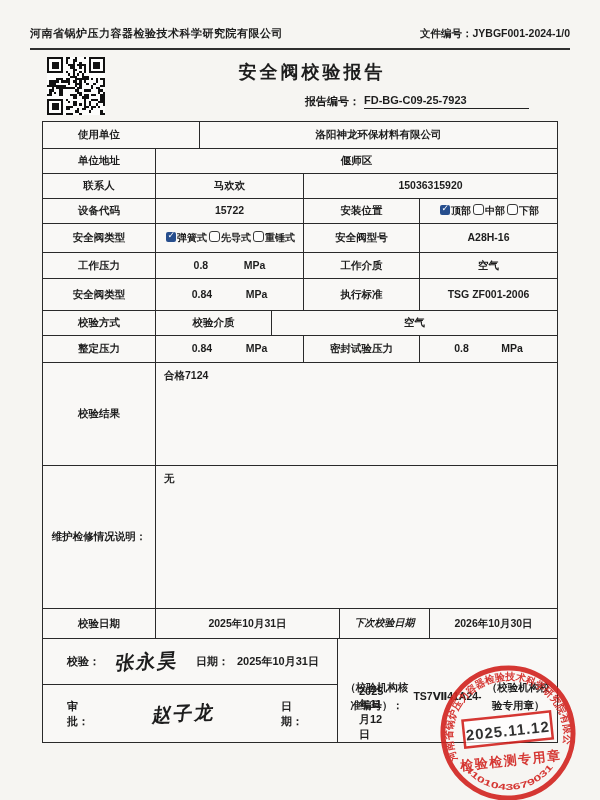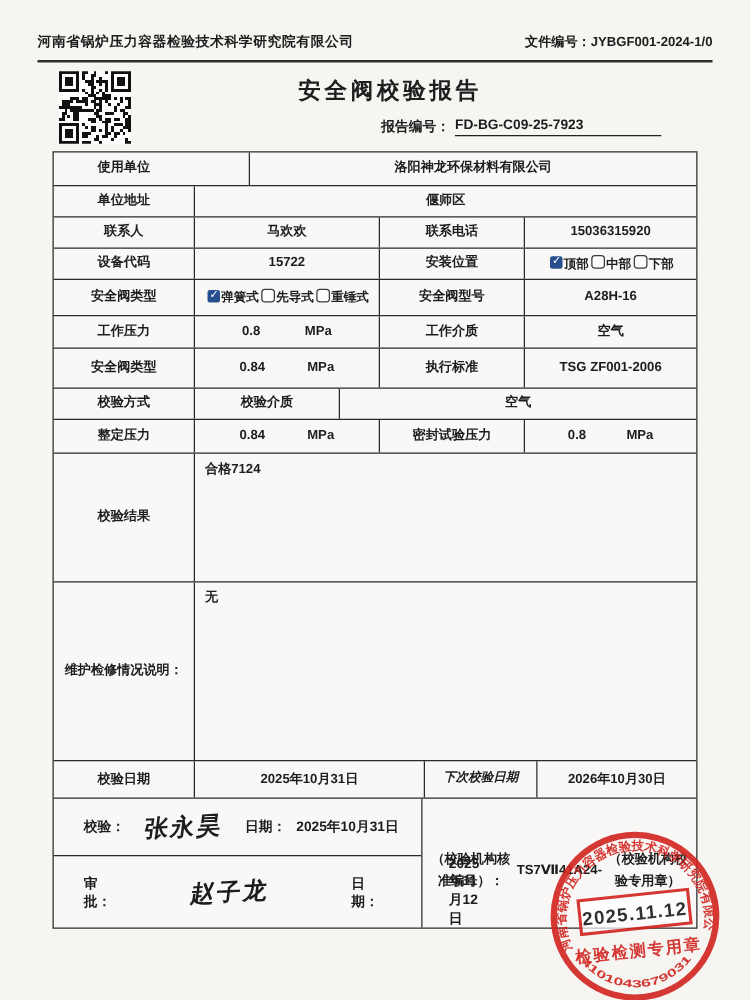--- a/index.html
+++ b/index.html
@@ -305,21 +305,20 @@
   </div>
 
   <div class="row" style="height:25px">
     <div class="cell c1">单位地址</div>
     <div class="cell c4">偃师区</div>
   </div>
 
   <div class="row" style="height:25px">
     <div class="cell c1">联系人</div>
     <div class="cell c2">马欢欢</div>
-    <div class="cell c3">联系电话</div>
     <div class="cell c4">15036315920</div>
   </div>
 
   <div class="row" style="height:25px">
     <div class="cell c1">设备代码</div>
     <div class="cell c2">15722</div>
     <div class="cell c3">安装位置</div>
     <div class="cell c4" style="font-size:10px;padding:1px 0;">
       <span><span class="cb on"></span><span>顶部</span><span class="cb off"></span><span>中部</span><span class="cb off"></span><span>下部</span></span>
     </div>

